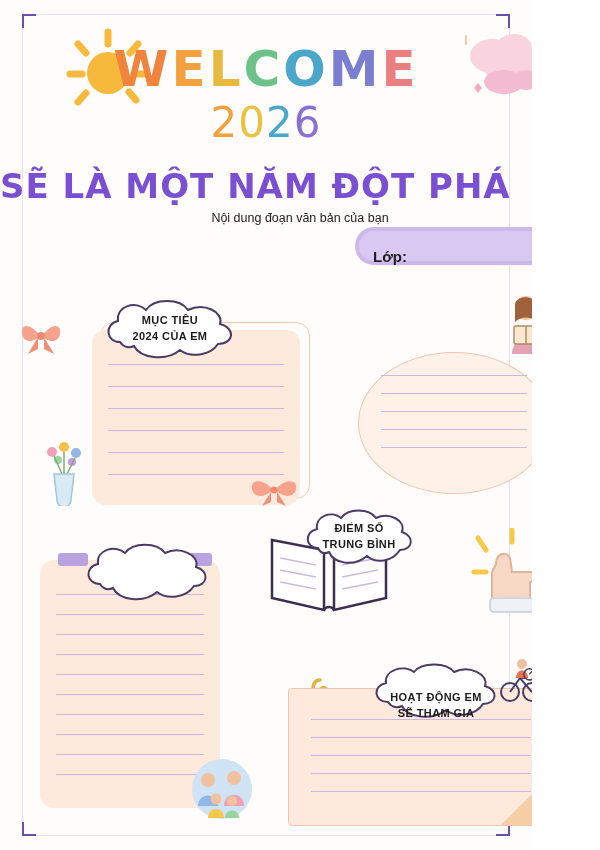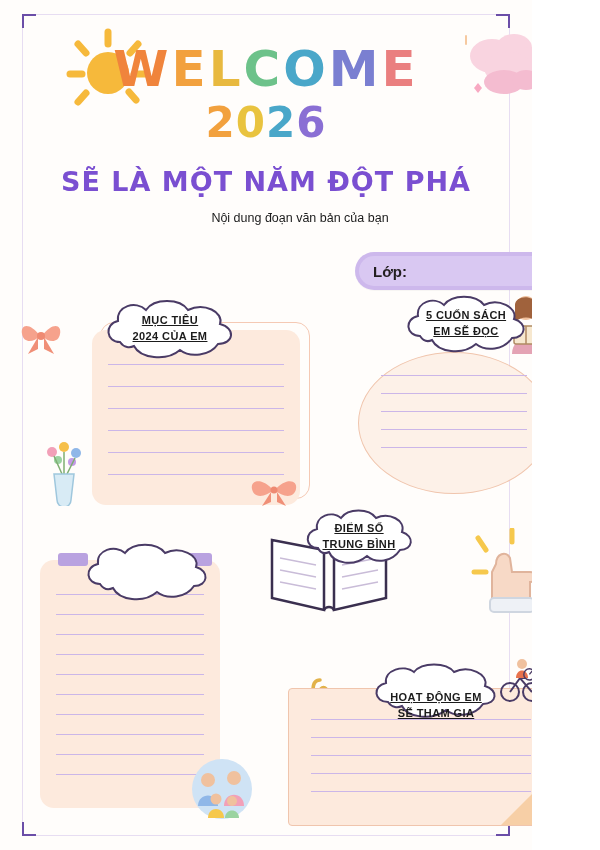--- a/index.html
+++ b/index.html
@@ -44,32 +44,31 @@
     font-weight:bold;
     font-size:50px;
     letter-spacing:3px;
     line-height:1;
   }
   .welcome span{display:inline-block;}
   .year{
     position:absolute;left:0;right:0;top:102px;
     text-align:center;
     font-family:"DejaVu Sans", sans-serif;
-    font-weight:bold;
+    font-weight:normal;
     font-size:42px;
     letter-spacing:1px;
     line-height:1;
   }
   .year span{display:inline-block;}
   .subtitle{
     position:absolute;left:0;right:0;top:166px;
-    text-align:center;
     font-family:"DejaVu Sans", sans-serif;
     font-weight:bold;
-    font-size:27px;
+    font-size:34px;
     letter-spacing:1px;
     color:#7a4fd1;
   }
   .bodytext{
     position:absolute;left:200px;top:210px;width:200px;
     text-align:center;
     font-size:12.5px;
     font-weight:normal;
     color:#1b1b1b;
     line-height:1.35;
@@ -93,21 +92,21 @@
   .field .inner{
     position:absolute;left:4px;top:4px;right:4px;bottom:4px;
     background:#d9c8f2;border-radius:16px;
   }
   .field .lbl{
     position:relative;
     margin-left:18px;
     font-size:15px;font-weight:bold;color:#231f20;
   }
   #field-name{left:52px;top:240px;width:220px;}
-  #field-class{left:355px;top:252px;width:200px;}
+  #field-class{left:355px;top:227px;width:200px;align-items:flex-end;}
 
   
   .panel{
     position:absolute;
     background:#fdeadd;
     border-radius:14px;
   }
   .panel .lines{
     position:absolute;left:16px;right:16px;top:34px;bottom:14px;
   }
@@ -147,21 +146,21 @@
     border-left:56px solid transparent;border-bottom:56px solid #f7cfa6;
   }
 
   
   .bubble{
     position:absolute;
     display:flex;align-items:center;justify-content:center;
     text-align:center;
     font-size:11px;font-weight:bold;color:#1b1b1b;
     letter-spacing:.4px;line-height:1.45;
-    padding:0 14px;box-sizing:border-box;text-decoration:underline;
+    padding:0 14px;box-sizing:border-box;
   }
   .bubble .cloudbg{position:absolute;left:0;top:0;width:100%;height:100%;}
   .bubble .txt{position:relative;z-index:2;}
 
   #bubble-goal{left:100px;top:296px;width:140px;height:66px;}
   #bubble-read{left:400px;top:292px;width:132px;height:64px;}
   #bubble-score{left:300px;top:506px;width:118px;height:62px;}
   #bubble-parent{left:80px;top:540px;width:134px;height:64px;}
   #bubble-activity{left:368px;top:660px;width:136px;height:62px;align-items:flex-end;}
 
@@ -293,27 +292,20 @@
   </div>
 
   <svg class="art girl" viewBox="0 0 52 66">
     <ellipse cx="26" cy="16" rx="11" ry="12" fill="#f0c19e"></ellipse>
     <path d="M15 14 C14 2 38 2 37 16 L37 30 C31 24 21 24 15 30 Z" fill="#a0623c"></path>
     <path d="M12 62 C12 42 40 42 40 62 Z" fill="#e4a3b4"></path>
     <rect x="14" y="34" width="24" height="18" rx="2" fill="#f7e8cf" stroke="#b08a63" stroke-width="1.5"></rect>
     <line x1="26" y1="34" x2="26" y2="52" stroke="#b08a63" stroke-width="1.5"></line>
   </svg>
 
-  <div class="bubble" id="bubble-read">
-    <svg class="cloudbg" viewBox="0 0 132 64" preserveAspectRatio="none">
-      <path d="M20 44 C6 44 4 27 18 24 C16 10 34 4 44 13 C52 2 76 2 84 13 C98 6 118 15 114 27 C128 31 126 46 112 46 C104 58 86 60 76 52 C62 64 38 60 32 48 C28 50 24 50 20 44 Z" fill="#ffffff" stroke="#4a3b66" stroke-width="2"></path>
-    </svg>
-    <span class="txt" style="white-space:pre-line">5 CUỐN SÁCH
-EM SẼ ĐỌC</span>
-  </div>
 
   <svg class="art bow-mid" viewBox="0 0 56 34">
     <path d="M27 16 C16 3 4 6 6 15 C8 25 20 23 27 16 Z" fill="#f6a28c"></path>
     <path d="M29 16 C40 3 52 6 50 15 C48 25 36 23 29 16 Z" fill="#f6a28c"></path>
     <path d="M25 18 L16 32 L25 28 Z" fill="#f08f77"></path>
     <path d="M31 18 L40 32 L31 28 Z" fill="#f08f77"></path>
     <circle cx="28" cy="16" r="3.5" fill="#ef8a72"></circle>
   </svg>
 
   <svg class="art book" viewBox="0 0 122 88">

